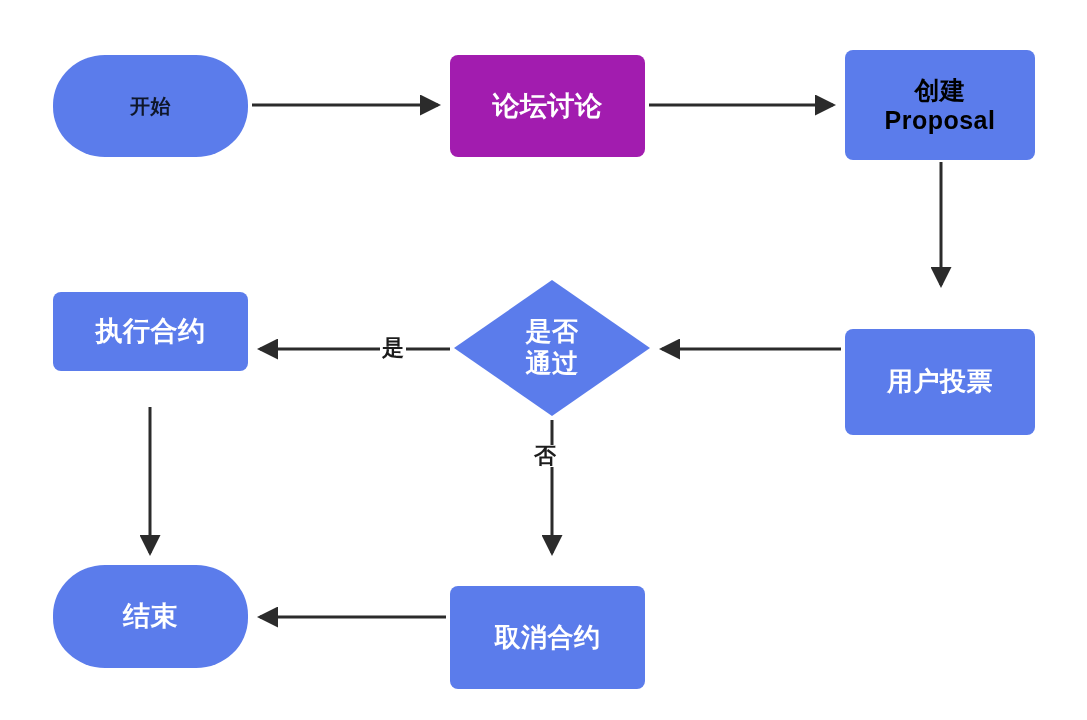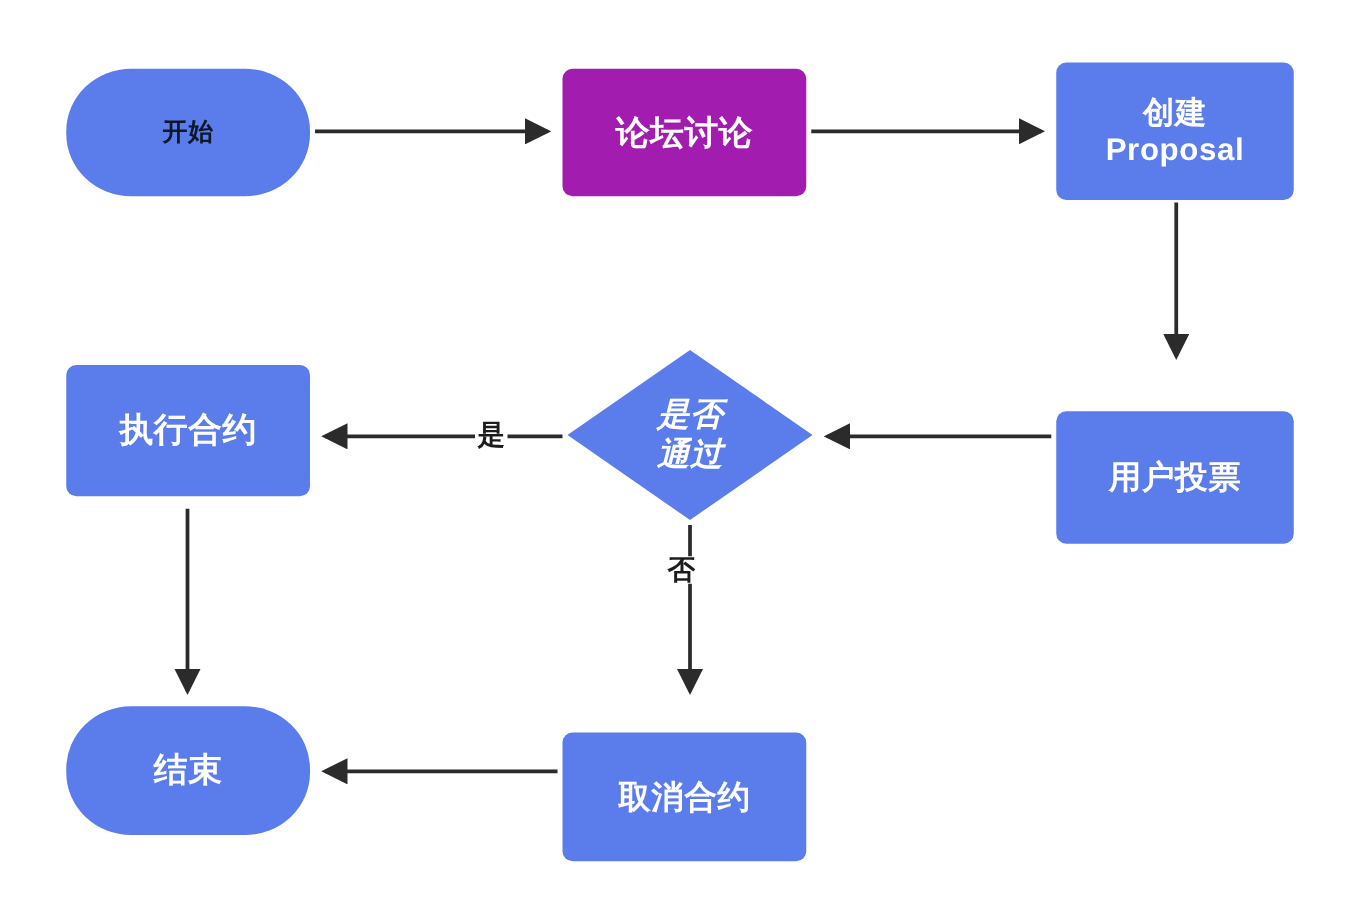--- a/index.html
+++ b/index.html
@@ -40,21 +40,20 @@
     z-index: 2;
   }
   .node-rect {
     border-radius: 8px;
   }
   .node-stadium {
     border-radius: 52px / 50px;
   }
   .node-diamond {
     background: transparent;
-    font-style: italic;
   }
   .diamond-shape {
     position: absolute;
     left: 0; top: 0;
     width: 100%;
     height: 100%;
     background: #5B7CEB;
     clip-path: polygon(50% 0%, 100% 50%, 50% 100%, 0% 50%);
     z-index: 0;
   }
@@ -102,33 +101,33 @@
       </g>
   </svg>
 
   <div id="node-layer">
       <div class="node node-stadium" style="left: 53px; top: 55px; width: 195px; height: 102px; font-size: 20px; background: rgb(91, 124, 235); color: #0f172a;">
         <span class="node-label">开始</span>
       </div>
       <div class="node node-rect" style="left: 450px; top: 55px; width: 195px; height: 102px; font-size: 27px; background: #a21caf; color: rgb(255, 255, 255);">
         <span class="node-label">论坛讨论</span>
       </div>
-      <div class="node node-rect" style="left: 845px; top: 50px; width: 190px; height: 110px; font-size: 25px; background: rgb(91, 124, 235); color: #ffffff;">
+      <div class="node node-rect" style="left: 845px; top: 50px; width: 190px; height: 110px; font-size: 25px; background: rgb(91, 124, 235); color: #000000;">
         <span class="node-label">创建
 Proposal</span>
       </div>
       <div class="node node-rect" style="left: 845px; top: 297px; width: 190px; height: 106px; font-size: 26px; background: rgb(91, 124, 235); color: rgb(255, 255, 255); margin-top: 32px;">
         <span class="node-label">用户投票</span>
       </div>
       <div class="node node-diamond" style="left: 454px; top: 280px; width: 196px; height: 136px; font-size: 26px; color: rgb(255, 255, 255);">
         <div class="diamond-shape" style="background: rgb(91, 124, 235);"></div>
         <span class="diamond-label node-label">是否
 通过</span>
       </div>
-      <div class="node node-rect" style="left: 53px; top: 292px; width: 195px; height: 105px; font-size: 27px; background: rgb(91, 124, 235); color: rgb(255, 255, 255);">
+      <div class="node node-rect" style="left: 53px; top: 292px; width: 195px; height: 79px; font-size: 27px; background: rgb(91, 124, 235); color: rgb(255, 255, 255);">
         <span class="node-label">执行合约</span>
       </div>
       <div class="node node-rect" style="left: 450px; top: 565px; width: 195px; height: 103px; font-size: 26px; background: rgb(91, 124, 235); color: rgb(255, 255, 255); margin-top: 21px;">
         <span class="node-label">取消合约</span>
       </div>
       <div class="node node-stadium" style="left: 53px; top: 565px; width: 195px; height: 103px; font-size: 27px; background: rgb(91, 124, 235); color: rgb(255, 255, 255);">
         <span class="node-label">结束</span>
       </div>
     </div>
   <div id="edge-label-layer">

